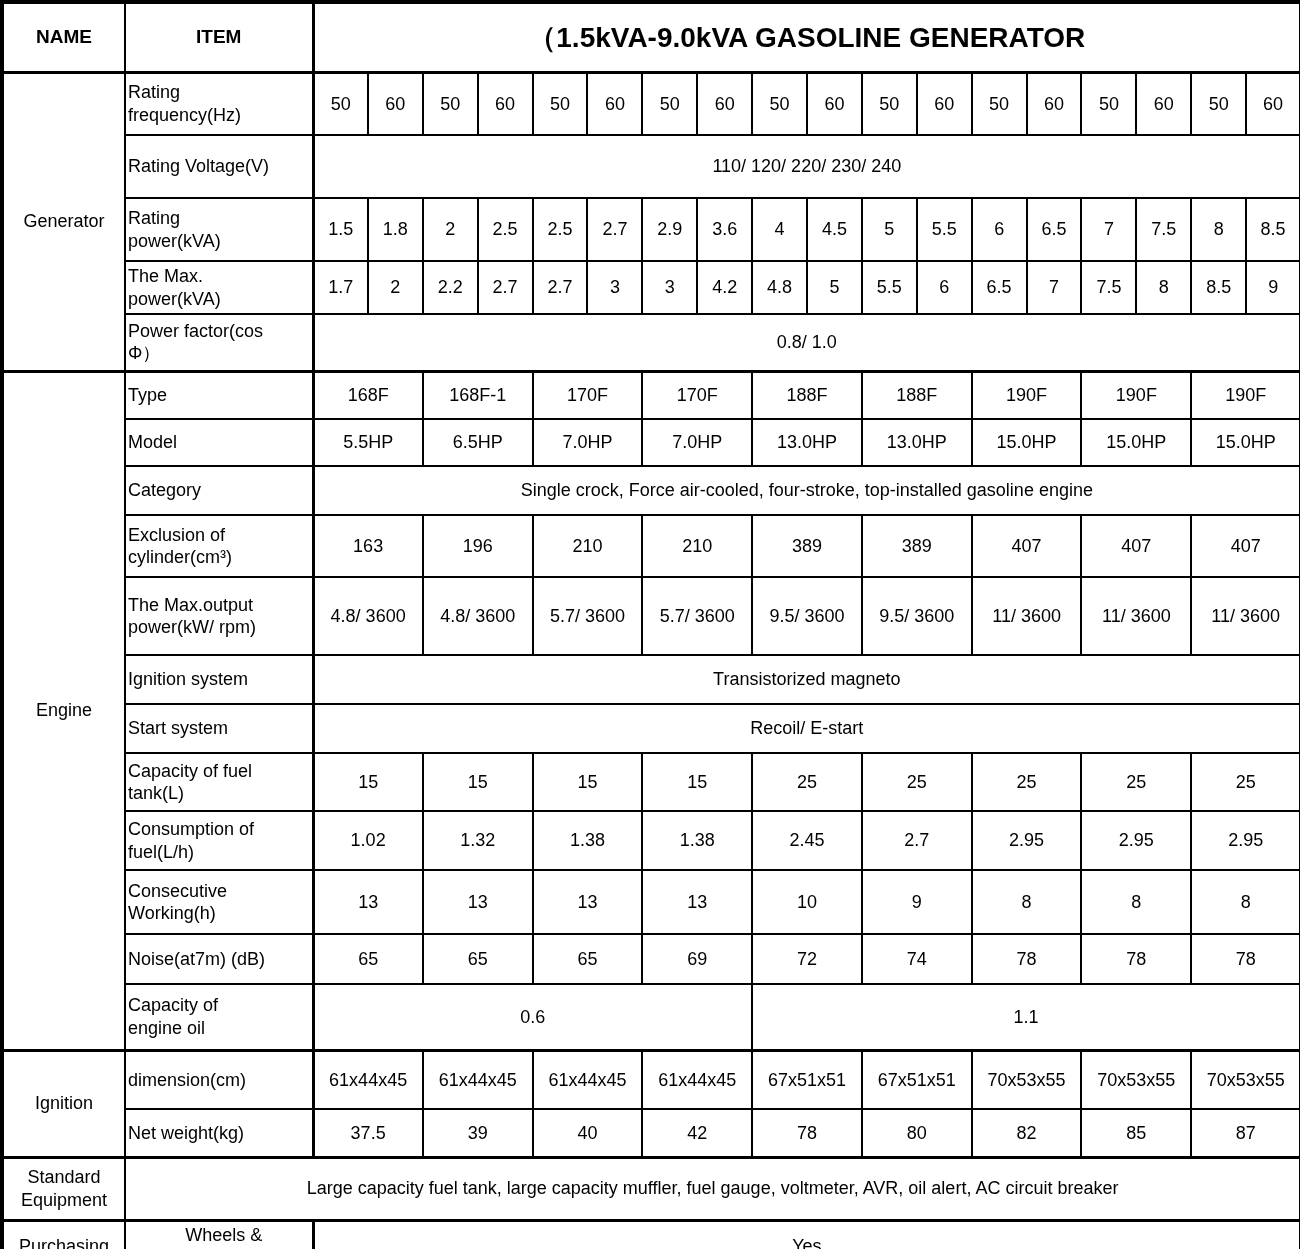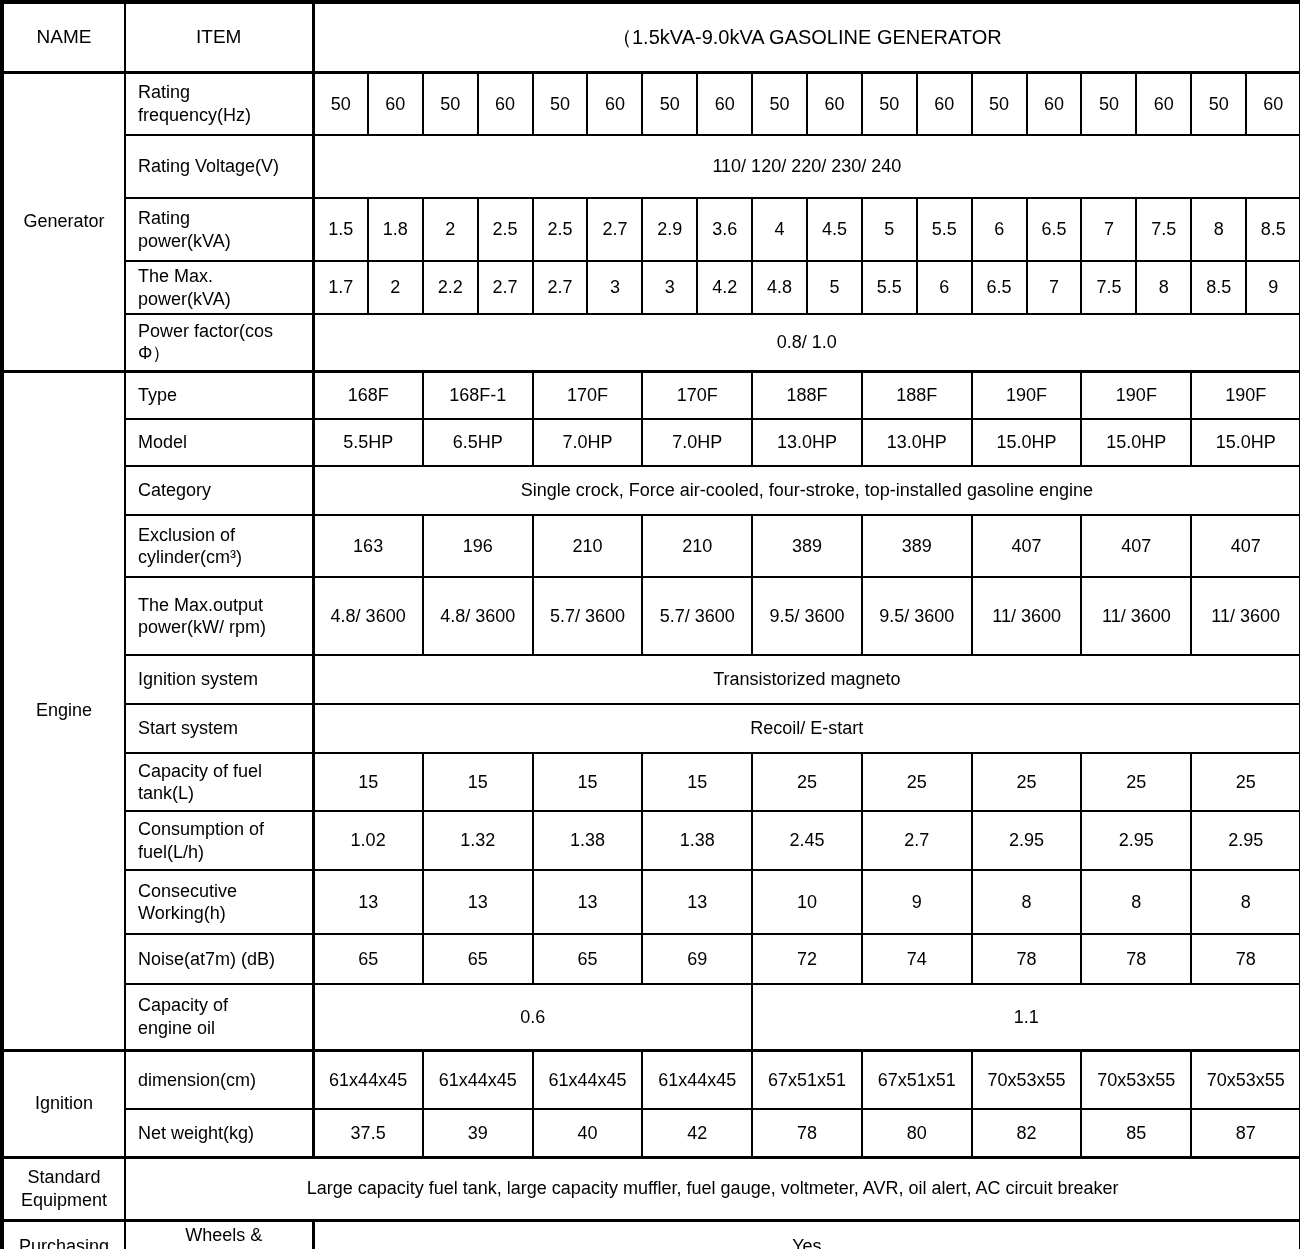--- a/index.html
+++ b/index.html
@@ -14,26 +14,26 @@
   }
   td, th {
     border: 2px solid #000;
     vertical-align: middle;
     font-size: 18px;
     font-weight: normal;
     padding: 2px 3px;
     overflow: hidden;
     line-height: 1.25;
   }
-  th { font-weight: normal; font-size: 19px; text-align: center; }
-  th.title-cell { font-size: 20px; }
+  th { font-weight: bold; font-size: 19px; text-align: center; }
+  th.title-cell { font-size: 28px; }
   td.name { text-align: center; white-space: pre-line; }
   td.label {
     text-align: left;
-    padding-left: 12px;
+    padding-left: 2px;
     white-space: pre-line;
     border-right: 3px solid #000;
   }
   th.item-h { border-right: 3px solid #000; }
   td.label.center { text-align: center; padding-left: 13px; }
   td.val { text-align: center; }
   tr.sec > td { border-top: 3px solid #000; }
 </style>
 </head>
 <body>

